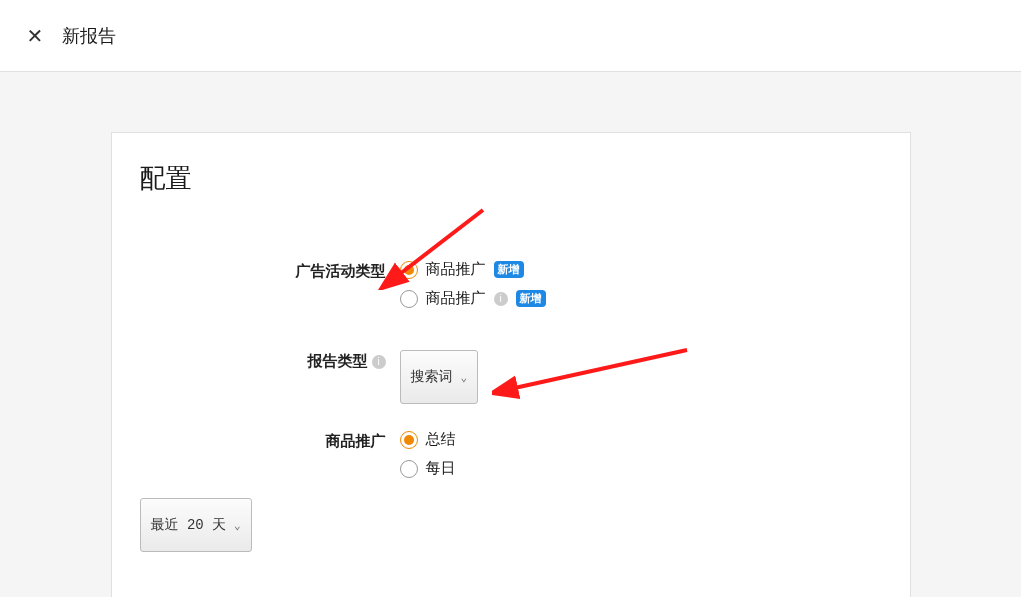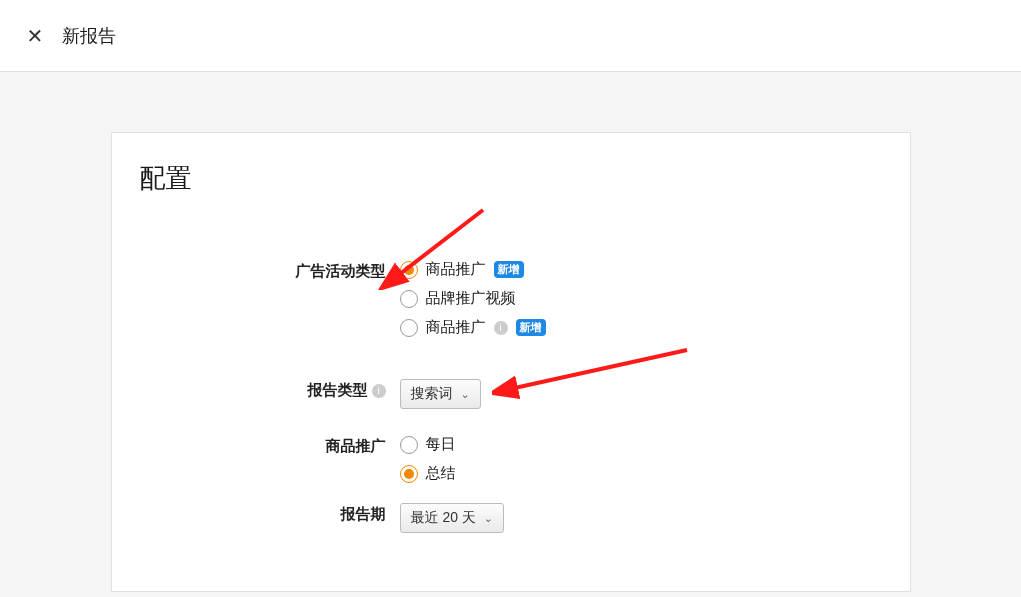--- a/index.html
+++ b/index.html
@@ -131,27 +131,28 @@
       color: #fff;
       font-size: 10px;
       display: inline-flex;
       align-items: center;
       justify-content: center;
     }
     .dropdown {
       background: linear-gradient(#fcfcfc, #eaeaea);
       border: 1px solid #bbb;
       border-radius: 3px;
-      padding: 5px 10px;
+      padding: 17px 10px;
       font-size: 14px;
       display: inline-flex;
       align-items: center;
       gap: 8px;
       cursor: pointer;
       color: #333;
+      font-family: Liberation Mono, monospace;
     }
     .chevron {
       font-size: 11px;
       color: #666;
     }
     
     .arrow {
       position: absolute;
       pointer-events: none;
     }
@@ -174,24 +175,20 @@
         <span>广告活动类型</span>
       </div>
       <div class="form-control radio-group">
         <div class="radio-item">
           <span class="radio checked"></span>
           <span class="radio-label">商品推广</span>
           <span class="badge">新增</span>
         </div>
         <div class="radio-item">
           <span class="radio"></span>
-          <span class="radio-label">品牌推广视频</span>
-        </div>
-        <div class="radio-item">
-          <span class="radio"></span>
           <span class="radio-label">商品推广</span>
           <span class="info-icon-inline">i</span>
           <span class="badge">新增</span>
         </div>
       </div>
     </div>
 
     <div class="form-row" style="margin-top:42px;">
       <div class="form-label">
         <span>报告类型</span>
@@ -204,34 +201,31 @@
         </div>
       </div>
     </div>
 
     <div class="form-row" style="margin-top:26px;">
       <div class="form-label">
         <span>商品推广</span>
       </div>
       <div class="form-control radio-group">
         <div class="radio-item">
+          <span class="radio checked"></span>
+          <span class="radio-label">总结</span>
+        </div>
+        <div class="radio-item">
           <span class="radio"></span>
           <span class="radio-label">每日</span>
         </div>
-        <div class="radio-item">
-          <span class="radio checked"></span>
-          <span class="radio-label">总结</span>
-        </div>
       </div>
     </div>
 
     <div class="form-row" style="margin-top:20px;">
-      <div class="form-label">
-        <span>报告期</span>
-      </div>
       <div class="form-control">
         <div class="dropdown">
           <span>最近 20 天</span>
           <span class="chevron">⌄</span>
         </div>
       </div>
     </div>
 
     <div class="arrow" style="left:266px; top:72px;">
       <svg width="110" height="85">

